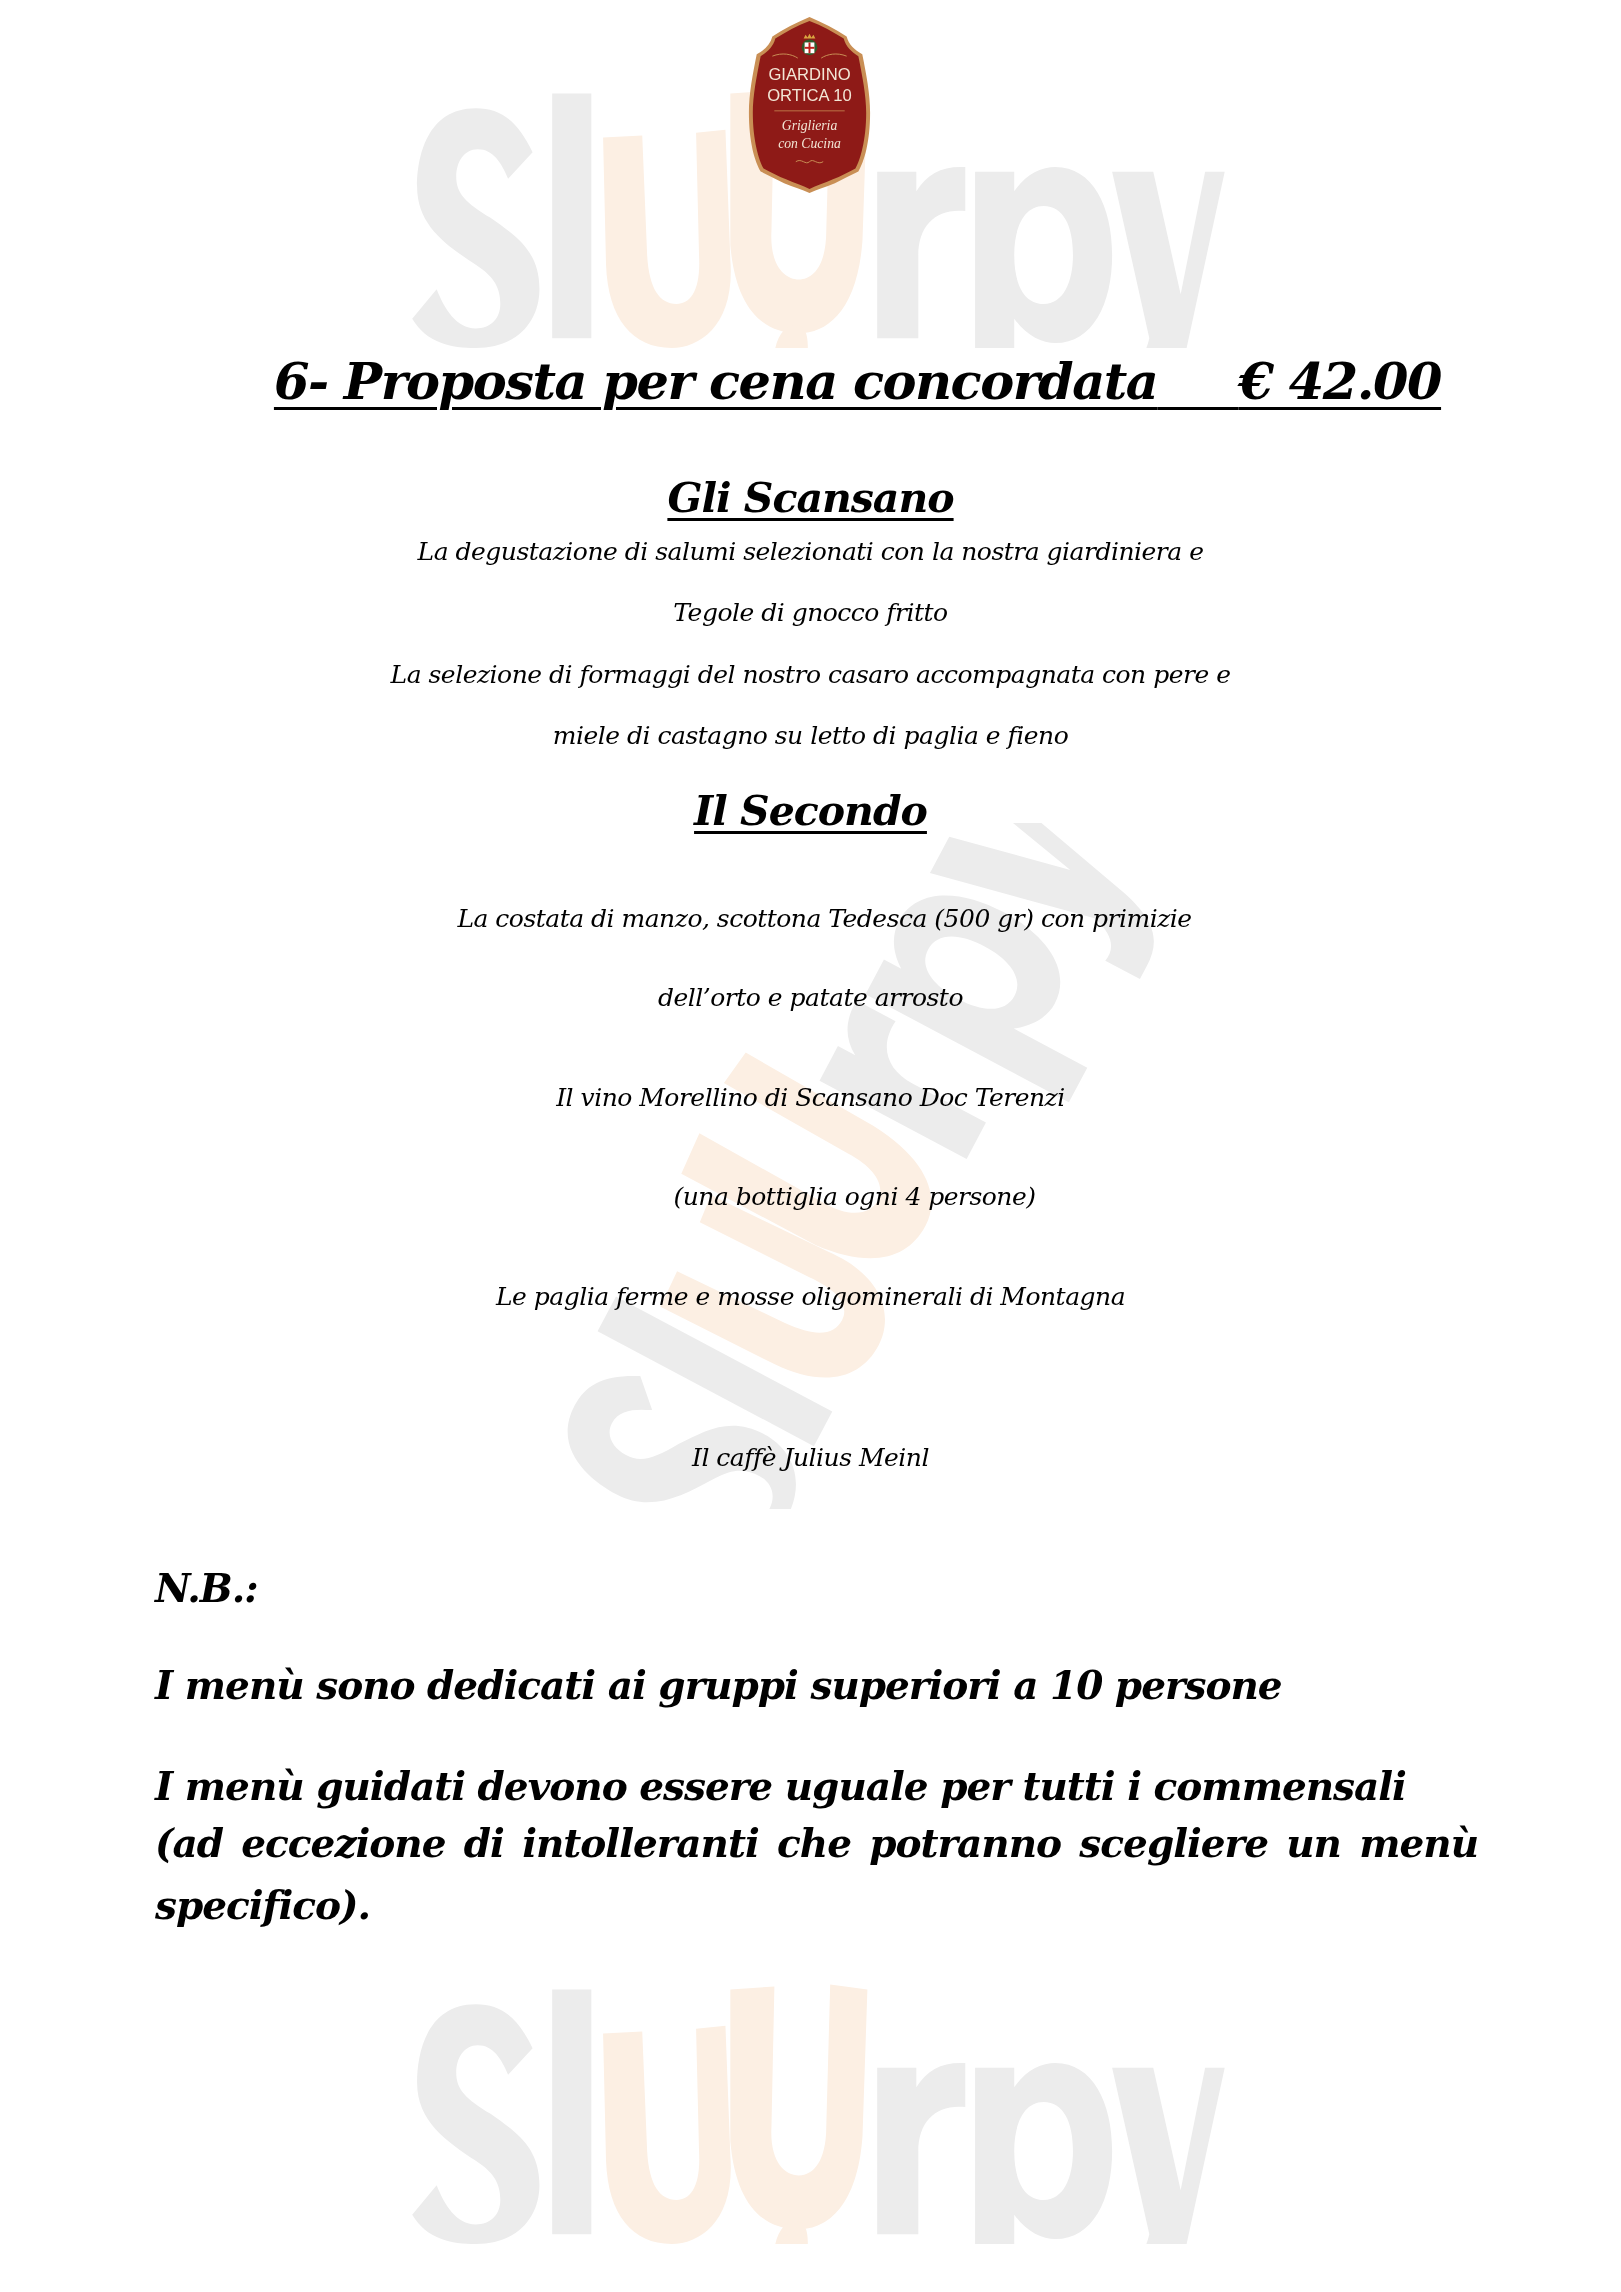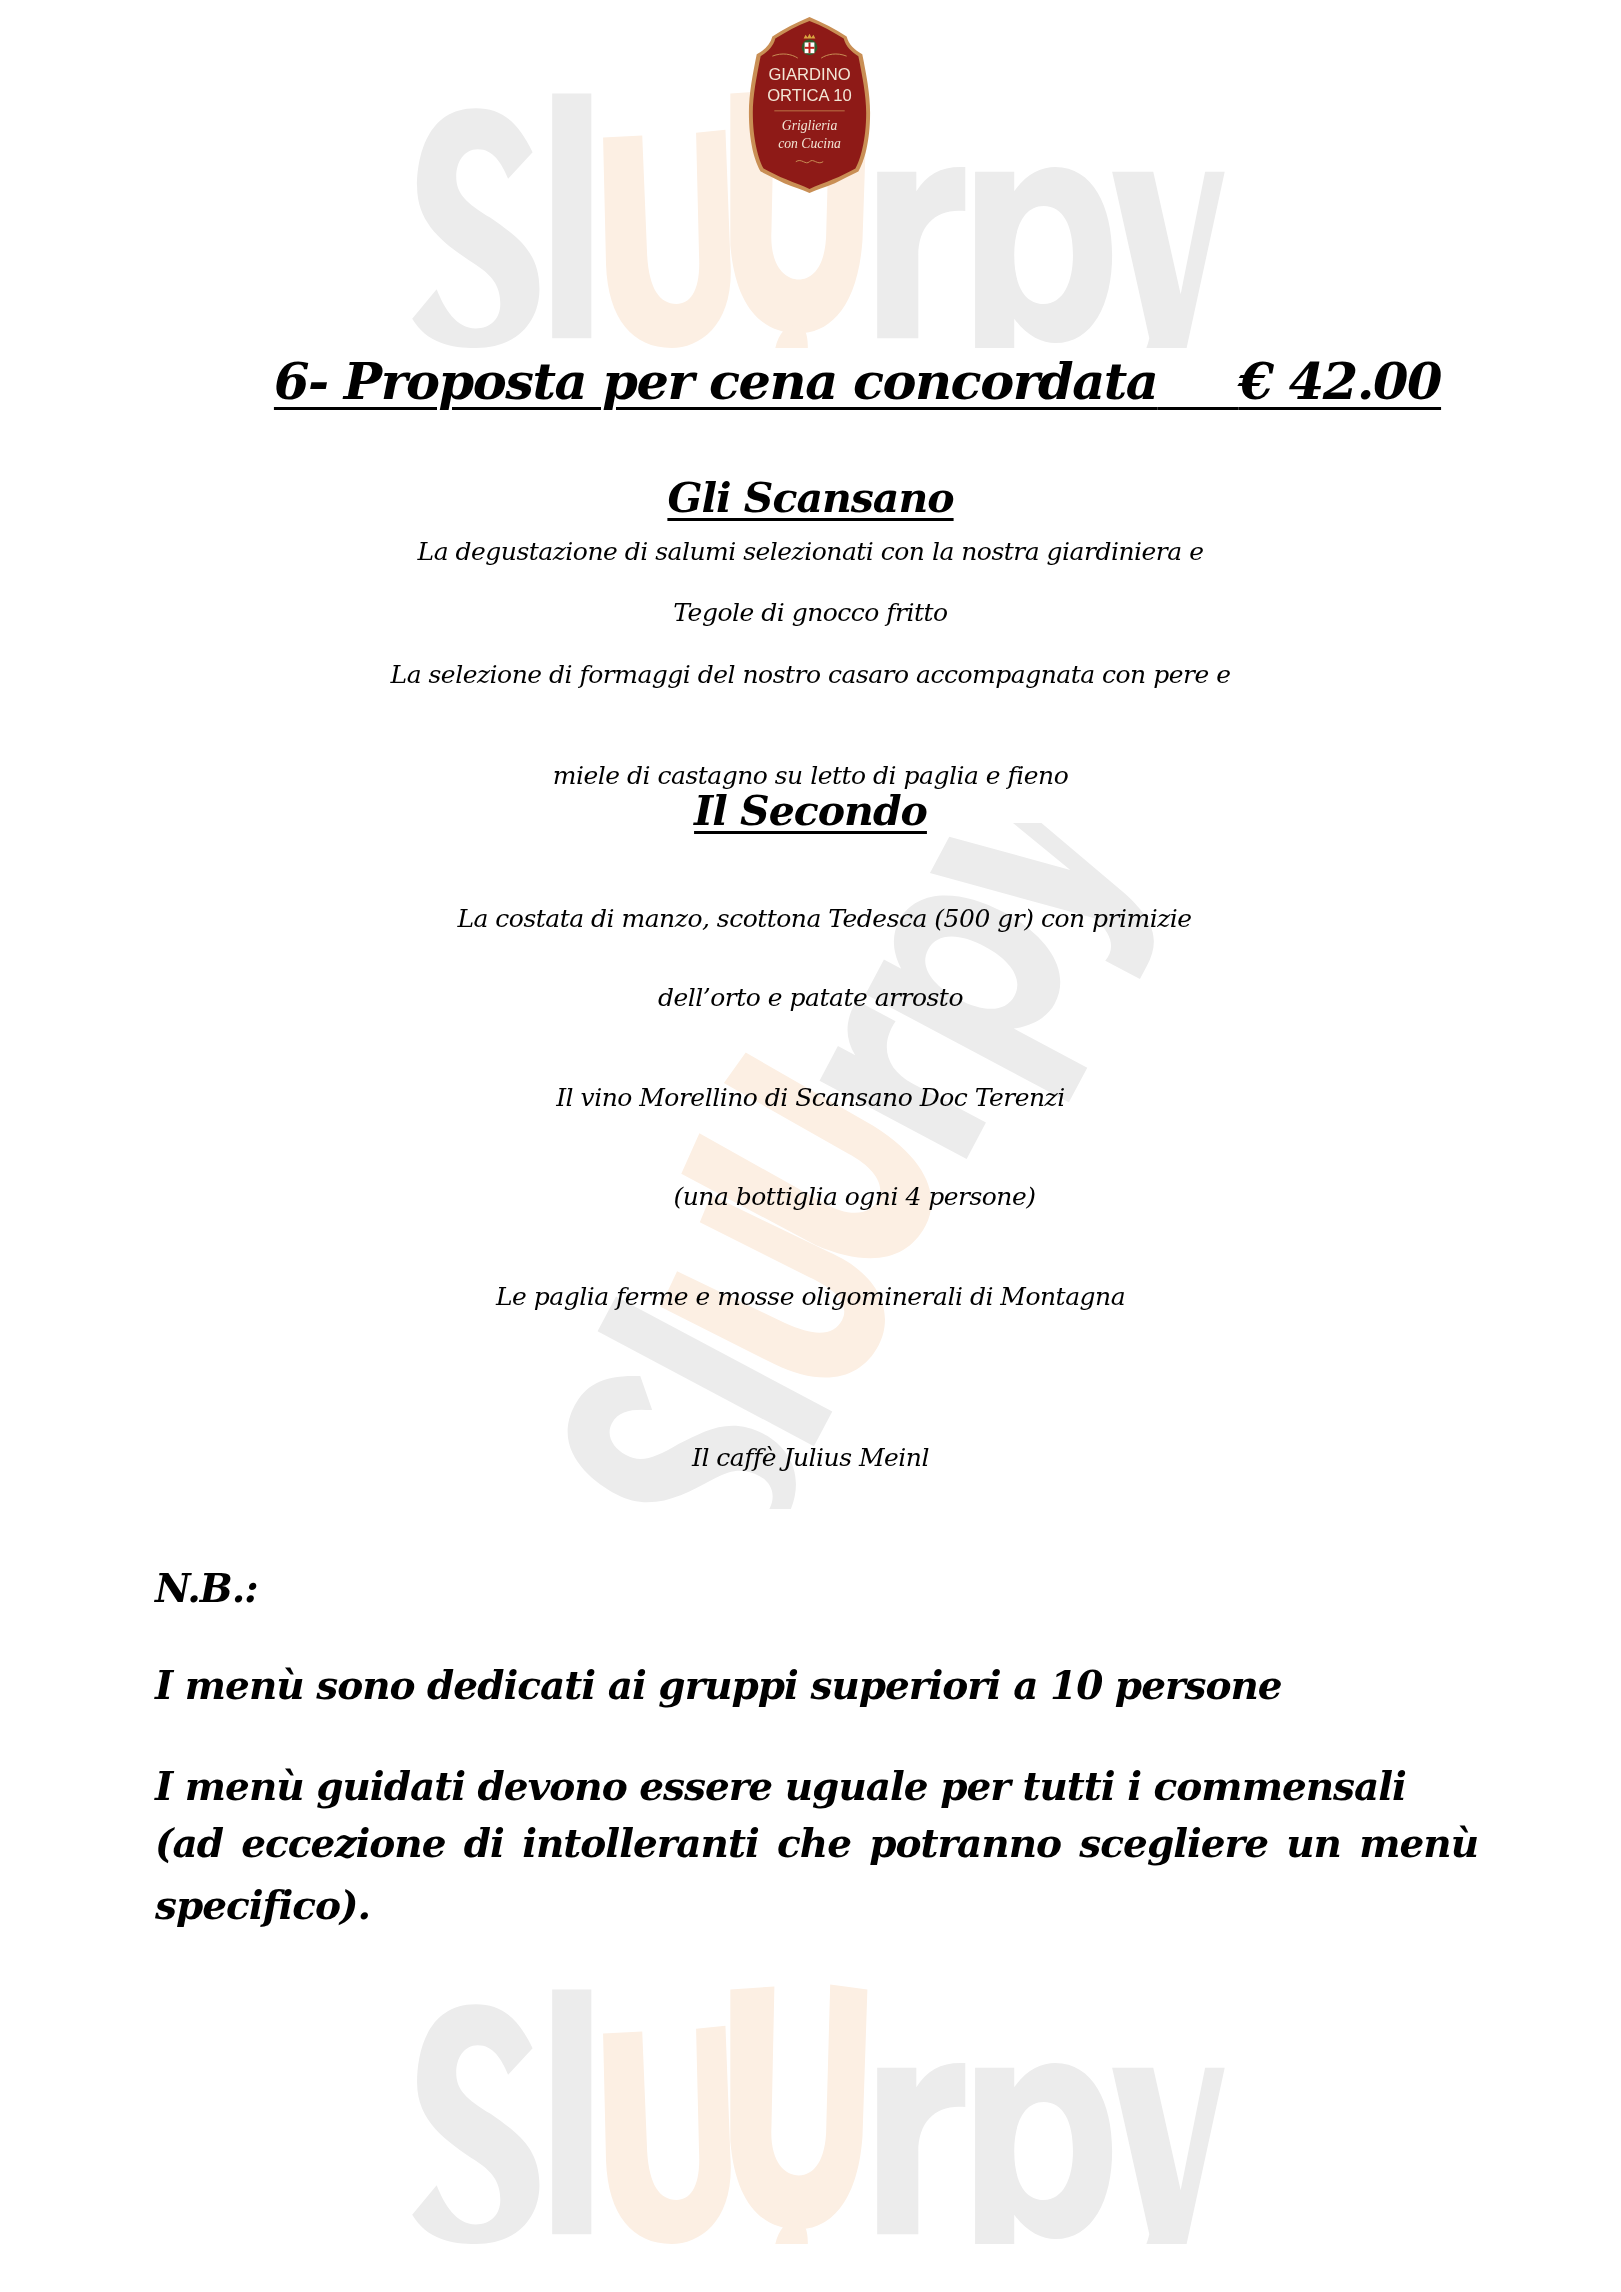--- a/index.html
+++ b/index.html
@@ -97,21 +97,21 @@
 <div class="line title" style="top:356px;padding-left:47px;">
   <span class="u"><span>6- Proposta per cena concordata</span><span style="white-space:pre">     </span><span>€ 42.00</span></span>
 </div>
 
 <div class="line section-h" style="top:478px;">
   <span>Gli Scansano</span>
 </div>
 <div class="line" style="top:539px;">La degustazione di salumi selezionati con la nostra giardiniera e</div>
 <div class="line" style="top:600px;">Tegole di gnocco fritto</div>
 <div class="line" style="top:662px;">La selezione di formaggi del nostro casaro accompagnata con pere e</div>
-<div class="line" style="top:723px;margin-top:40px;">miele di castagno su letto di paglia e fieno</div>
+<div class="line" style="top:723px;">miele di castagno su letto di paglia e fieno</div>
 
 <div class="line section-h" style="top:791px;">
   <span>Il Secondo</span>
 </div>
 <div class="line" style="top:906px;margin-left:14px;">La costata di manzo, scottona Tedesca (500 gr) con primizie</div>
 <div class="line" style="top:985px;">dell’orto  e patate arrosto</div>
 <div class="line" style="top:1085px;">Il vino Morellino di Scansano Doc Terenzi</div>
 <div class="line" style="top:1184px;margin-left:44px;">(una bottiglia ogni 4 persone)</div>
 <div class="line" style="top:1284px;">Le paglia ferme e mosse oligominerali di Montagna</div>
 <div class="line" style="top:1445px;">Il caffè Julius Meinl</div>

